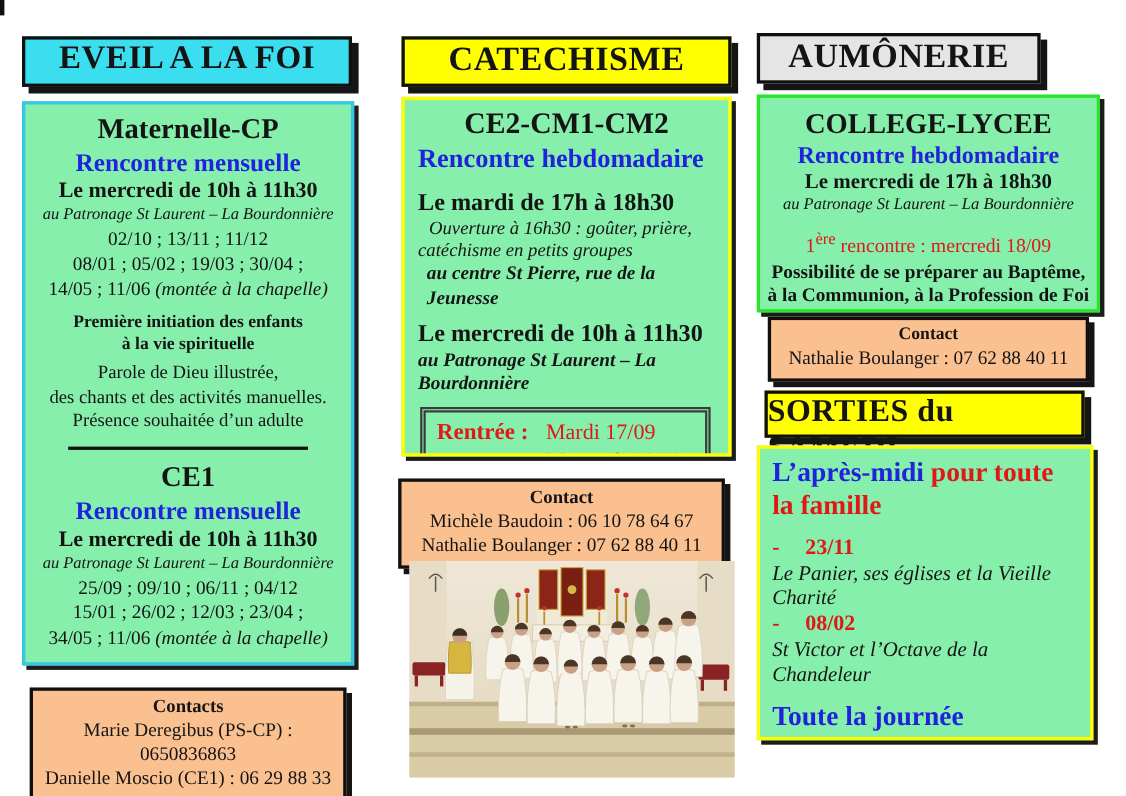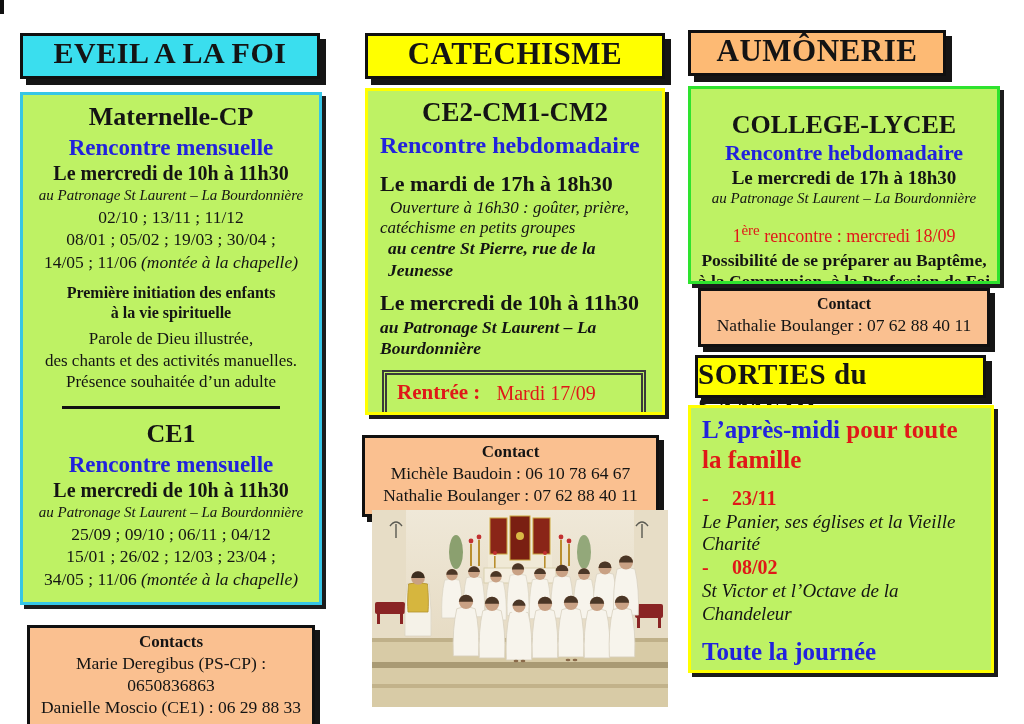--- a/index.html
+++ b/index.html
@@ -2,22 +2,22 @@
 <html><head>
 <meta charset="utf-8">
 <style>
   *{margin:0;padding:0;box-sizing:border-box}
   html,body{width:1024px;height:724px}
   body{position:relative;background:#ffffff;font-family:"Liberation Serif","DejaVu Serif",serif;color:#141414;overflow:hidden}
   .abs{position:absolute}
   .hdr{border:3px solid #101010;box-shadow:6px 6px 0 #151515;font-weight:bold;display:flex;align-items:flex-start;justify-content:center;letter-spacing:.5px}
   .hdr-cyan{background:#3adeee}
   .hdr-yellow{background:#ffff00}
-  .hdr-green{background:#fdba74}
-  .panel{background:#bef264;box-shadow:4px 4px 0 #1c1c1c;overflow:hidden}
+  .hdr-green{background:#e5e5e5}
+  .panel{background:#86efac;box-shadow:4px 4px 0 #1c1c1c;overflow:hidden}
   .panel-cyan{border:3px solid #36c6e6}
   .panel-yellow{border:3px solid #ffff00}
   .panel-green{border:3px solid #2ee32e}
   .contactbox{background:#fac090;border:3px solid #101010;box-shadow:5px 5px 0 #151515;text-align:center;padding:3px 4px 7px}
   .blue{color:#2222dd}
   .red{color:#e01818}
   .i{font-style:italic}
   .artifact{background:#101010}
 
   
@@ -40,21 +40,21 @@
   .m-note2{font-size:17px;font-style:italic;line-height:1.2;margin-left:4px}
   .m-locb{font-size:17.5px;font-weight:bold;font-style:italic;line-height:1.25;margin-left:12px}
   .m-loc2{font-size:17.5px;font-weight:bold;font-style:italic;line-height:1.25;margin-left:4px}
   .rentree{border:5px double #3a3a3a;margin:10px 8px 0 6px;padding:5px 10px 9px;display:flex;gap:16px}
   .rentree-label{font-size:21px;font-weight:bold}
   .rentree-dates{font-size:20px;line-height:1.3}
   .contact-title{font-size:17px;font-weight:bold;line-height:1.3}
   .contact-line{font-size:17.5px;font-weight:normal;line-height:1.25}
 
   
-  .rbox{padding-top:20px;text-align:center}
+  .rbox{padding-top:8px;text-align:center}
   .r-title{font-size:26px;font-weight:bold;line-height:1.2}
   .r-freq{font-size:22px;font-weight:bold;line-height:1.2}
   .r-sched{font-size:19px;font-weight:bold;line-height:1.2}
   .r-loc{font-size:15px;font-style:italic;line-height:1.25}
   .r-first{font-size:18px;line-height:1.2;margin-top:13px}
   .r-poss{font-size:17.5px;font-weight:bold;line-height:1.22;margin-top:2px}
 
   .sbox{padding:7px 11px 0;text-align:left}
   .s-row1{font-size:25px;font-weight:bold;line-height:1.2}
   .s-item{display:flex;font-size:20px;font-weight:bold;line-height:1.18;color:#e01818}

